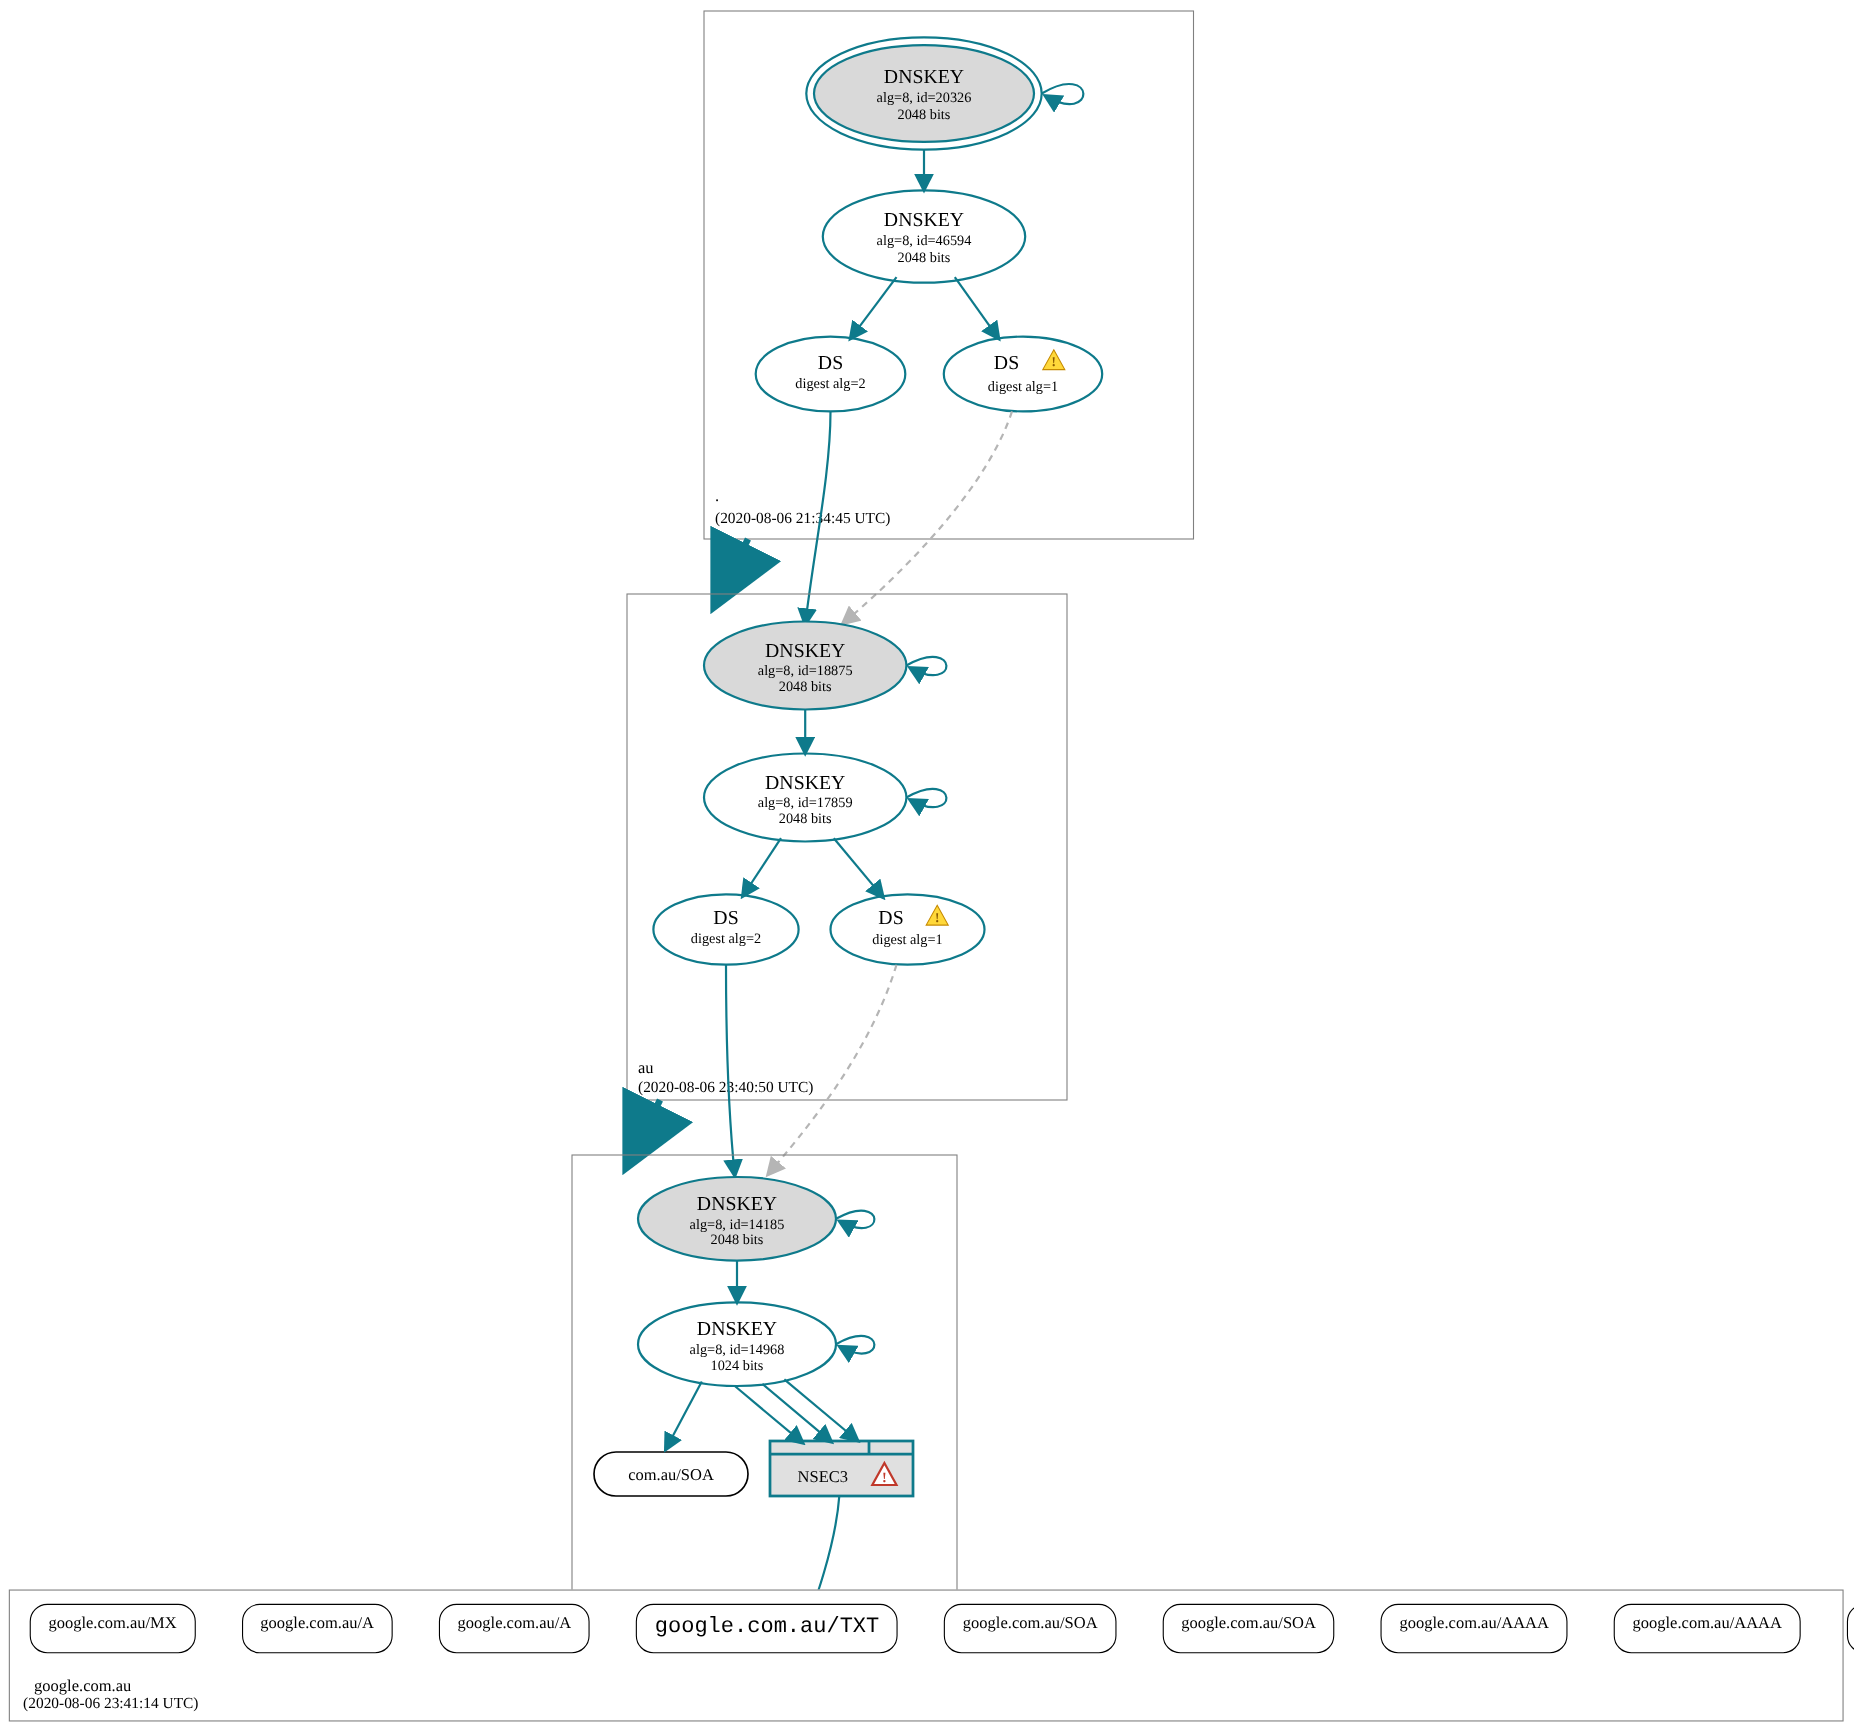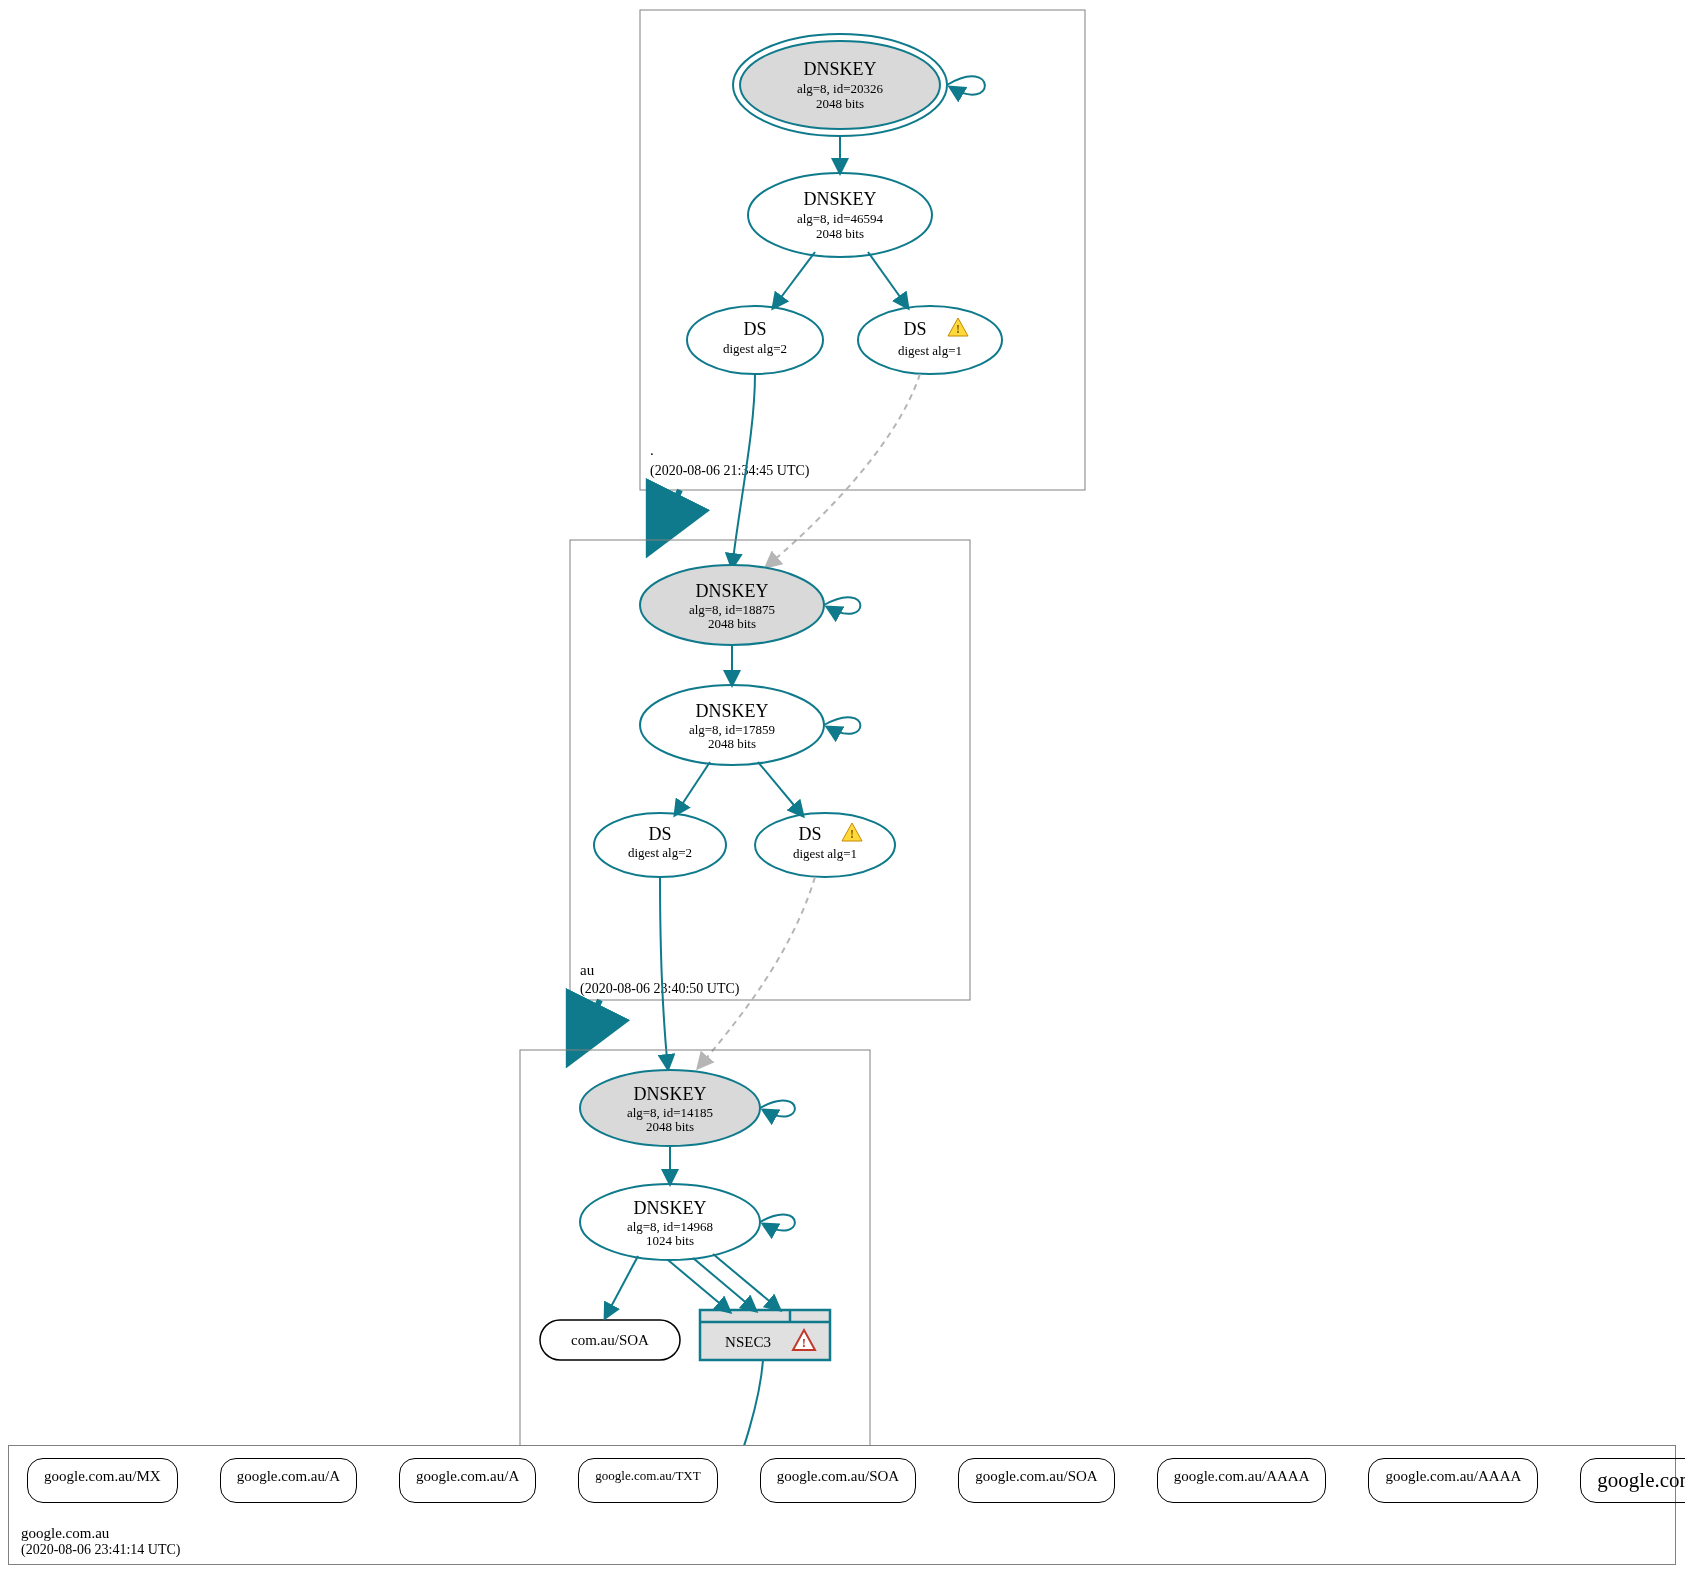--- a/index.html
+++ b/index.html
@@ -210,23 +210,23 @@
 </svg>
 
 <div style="position:absolute; left:8px; top:1445px; width:1668px; height:120px;
             border:1px solid #808080; box-sizing:border-box; background:#fff;">
   <div style="display:flex; gap:26px; padding:12px 18px 0 18px; align-items:flex-start;">
 
     <div id="google-records" style="display:flex; gap:42px; flex-wrap:nowrap;">
         <div style="border: 1.5px solid rgb(0, 0, 0); border-radius: 16px; padding: 9px 16px; font-size: 15px; white-space: nowrap; font-family: inherit;">google.com.au/MX</div>
         <div style="border: 1.5px solid rgb(0, 0, 0); border-radius: 16px; padding: 9px 16px; font-size: 15px; white-space: nowrap; font-family: inherit;">google.com.au/A</div>
         <div style="border: 1.5px solid rgb(0, 0, 0); border-radius: 16px; padding: 9px 16px; font-size: 15px; white-space: nowrap; font-family: inherit;">google.com.au/A</div>
-        <div style="border: 1.5px solid rgb(0, 0, 0); border-radius: 16px; padding: 9px 16px; font-size: 13px; white-space: nowrap; font-family: Liberation Serif, serif;">google.com.au/TXT</div>
+        <div style="border: 1.5px solid rgb(0, 0, 0); border-radius: 16px; padding: 9px 16px; font-size: 20px; white-space: nowrap; font-family: Liberation Mono, monospace;">google.com.au/TXT</div>
         <div style="border: 1.5px solid rgb(0, 0, 0); border-radius: 16px; padding: 9px 16px; font-size: 15px; white-space: nowrap; font-family: inherit;">google.com.au/SOA</div>
         <div style="border: 1.5px solid rgb(0, 0, 0); border-radius: 16px; padding: 9px 16px; font-size: 15px; white-space: nowrap; font-family: inherit;">google.com.au/SOA</div>
         <div style="border: 1.5px solid rgb(0, 0, 0); border-radius: 16px; padding: 9px 16px; font-size: 15px; white-space: nowrap; font-family: inherit;">google.com.au/AAAA</div>
         <div style="border: 1.5px solid rgb(0, 0, 0); border-radius: 16px; padding: 9px 16px; font-size: 15px; white-space: nowrap; font-family: inherit;">google.com.au/AAAA</div>
         <div style="border: 1.5px solid rgb(0, 0, 0); border-radius: 16px; padding: 9px 16px; font-size: 21px; white-space: nowrap; font-family: inherit;">google.com.au/NS</div>
       </div>
   </div>
-  <div style="position:absolute; left:12px; bottom:22px;" class="zlabel">google.com.au</div>
+  <div style="position:absolute; left:22px; bottom:22px;" class="zlabel">google.com.au</div>
   <div style="position:absolute; left:12px; bottom:6px;" class="zsub">(2020-08-06 23:41:14 UTC)</div>
 </div>
 
 </body></html>

